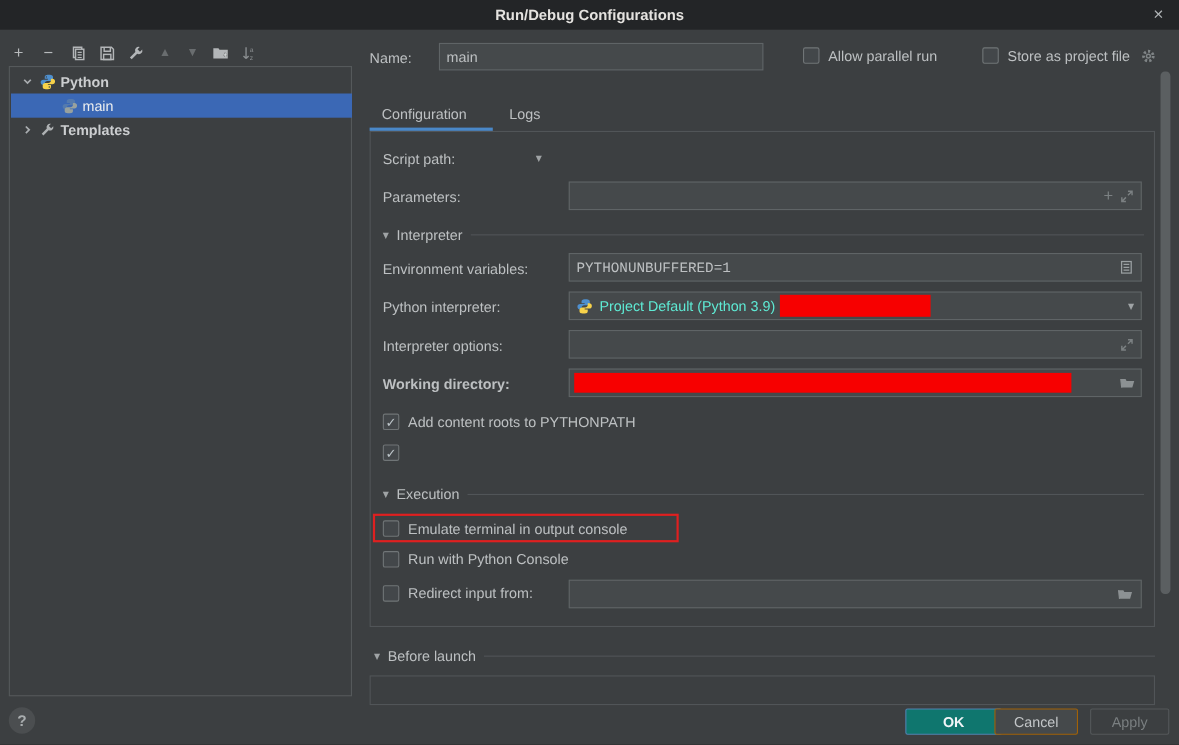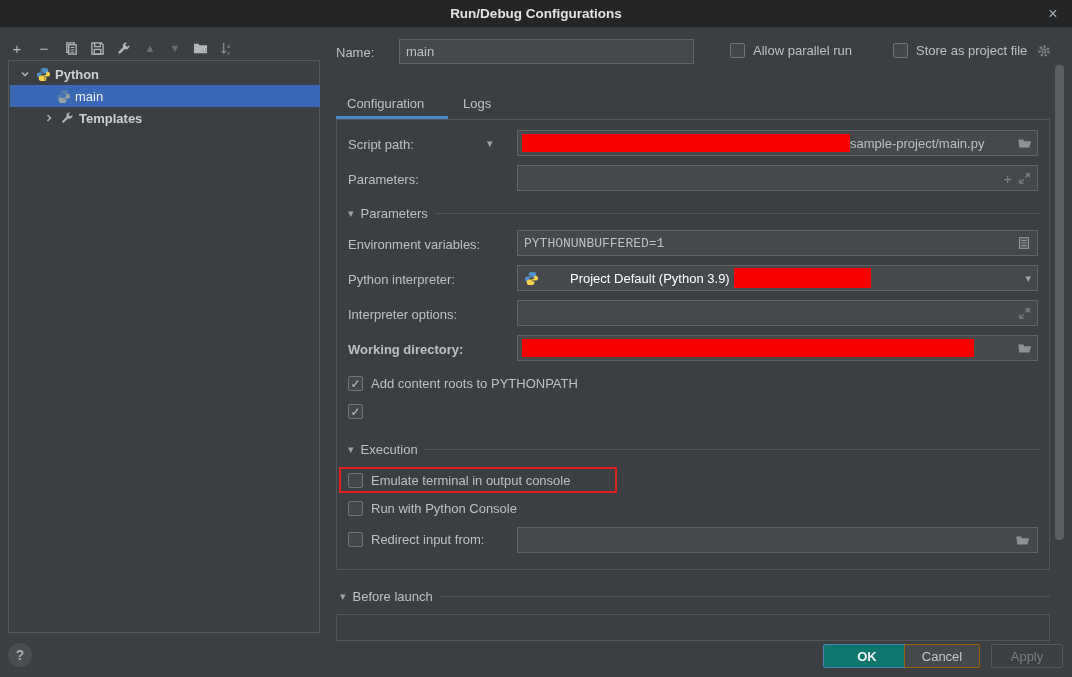--- a/index.html
+++ b/index.html
@@ -134,21 +134,21 @@
     </div>
     <div class="tree-row selected" style="top:24px;">
       <span class="tree-icon" style="margin-left:44px; opacity:.55; filter:grayscale(.5);">
         <svg viewBox="0 0 16 16" width="15" height="15">
             <path fill="#4e8fce" d="M7.9 1C6 1 5 1.9 5 3.2V5h3v.8H3.6C2.1 5.8 1 6.9 1 8.4S2.1 11 3.6 11H5V9.4C5 8 6.1 7 7.5 7h3.2C11.9 7 13 6 13 4.8V3.2C13 1.9 11.8 1 9.9 1H7.9z"></path>
             <path fill="#f7d24a" d="M8.1 15c1.9 0 2.9-.9 2.9-2.2V11H8v-.8h4.4c1.5 0 2.6-1.1 2.6-2.6S13.9 5 12.4 5H11v1.6C11 8 9.9 9 8.5 9H5.3C4.1 9 3 10 3 11.2v1.6C3 14.1 4.2 15 6.1 15h2z"></path>
           </svg>
       </span>
       <span class="tree-label">main</span>
     </div>
-    <div class="tree-row" style="top:46px;margin-left:24px;">
+    <div class="tree-row" style="top:46px;">
       <span class="chev" style="margin-left:6px;">
         <svg width="10" height="10" viewBox="0 0 10 10" fill="none" stroke="#a9adb0" stroke-width="1.6">
             <path d="M3.5 2l3 3-3 3"></path>
           </svg>
       </span>
       <span class="tree-icon">
         <svg viewBox="0 0 16 16" width="14" height="14" fill="#aeb1b3">
             <path d="M14.2 4.2a3.6 3.6 0 0 1-4.9 4.3L4 13.8 2.2 12l5.3-5.3a3.6 3.6 0 0 1 4.3-4.9L9.6 4l2.4 2.4 2.2-2.2z"></path>
           </svg>
       </span>
@@ -175,47 +175,36 @@
     </span>
   </div>
 
   <span class="tab" style="left:347px;">Configuration</span>
   <span class="tab" style="left:463px;">Logs</span>
   <div class="tab-underline" style="left:336px; top:116px; width:112px;"></div>
   <div class="config-panel"></div>
 
   <span class="lbl" style="left:348px; top:137px;">Script path:</span>
   <span class="lbl" style="left:487px; top:137px; color:#9fa3a5; font-size:11px;">▾</span>
-  <div class="field" style="top:130px; padding:0 4px;">
-    <span class="redact" style="width:328px;"></span>
-    <span style="color:#bdc0c2;">sample-project/main.py</span>
-    <span class="spacer"></span>
-    <span class="f-icon">
-      <svg viewBox="0 0 16 16" width="16" height="14">
-          <path d="M1 4h5l1 2h8l-2 7H2z" fill="#8c9193"></path>
-          <path d="M2 13L1 4" stroke="#8c9193" stroke-width="1.2"></path>
-        </svg>
-    </span>
-  </div>
 
   <span class="lbl" style="left:348px; top:172px;">Parameters:</span>
   <div class="field" style="top:165px;">
     <span></span>
     <span class="spacer"></span>
     <span class="f-icon" style="font-size:15px;">+</span>
     <span class="f-icon">
       <svg viewBox="0 0 14 14" width="13" height="13" stroke="#7b8082" stroke-width="1.4" fill="none">
           <path d="M8 6l4-4M8 2h4v4M6 8l-4 4M2 8v4h4"></path>
         </svg>
     </span>
   </div>
 
   <div class="section" style="left:348px; top:206px; width:692px;">
     <span class="tri">▾</span>
-    <span>Parameters</span>
+    <span>Interpreter</span>
     <span class="line"></span>
   </div>
 
   <span class="lbl" style="left:348px; top:237px;">Environment variables:</span>
   <div class="field" style="top:230px;font-family:Liberation Mono, monospace;">
     <span>PYTHONUNBUFFERED=1</span>
     <span class="spacer"></span>
     <span class="f-icon">
       <svg viewBox="0 0 16 16" width="14" height="14">
           <rect x="3" y="2" width="10" height="12" fill="none" stroke="#9aa0a2" stroke-width="1.3"></rect>
@@ -225,21 +214,21 @@
   </div>
 
   <span class="lbl" style="left:348px; top:272px;">Python interpreter:</span>
   <div class="field" style="top:265px;">
     <span class="f-icon" style="margin:0 6px 0 0;">
       <svg viewBox="0 0 16 16" width="15" height="15">
           <path fill="#4e8fce" d="M7.9 1C6 1 5 1.9 5 3.2V5h3v.8H3.6C2.1 5.8 1 6.9 1 8.4S2.1 11 3.6 11H5V9.4C5 8 6.1 7 7.5 7h3.2C11.9 7 13 6 13 4.8V3.2C13 1.9 11.8 1 9.9 1H7.9z"></path>
           <path fill="#f7d24a" d="M8.1 15c1.9 0 2.9-.9 2.9-2.2V11H8v-.8h4.4c1.5 0 2.6-1.1 2.6-2.6S13.9 5 12.4 5H11v1.6C11 8 9.9 9 8.5 9H5.3C4.1 9 3 10 3 11.2v1.6C3 14.1 4.2 15 6.1 15h2z"></path>
         </svg>
     </span>
-    <span style="color:#ffffff;margin-left:25px;">Project Default (Python 3.9)</span>
+    <span style="color:#5eead4;">Project Default (Python 3.9)</span>
     <span class="redact" style="width:137px; height:20px; margin-left:4px;"></span>
     <span class="spacer"></span>
     <span class="f-icon" style="font-size:11px; color:#9fa3a5;">▾</span>
   </div>
 
   <span class="lbl" style="left:348px; top:307px;">Interpreter options:</span>
   <div class="field" style="top:300px;">
     <span></span>
     <span class="spacer"></span>
     <span class="f-icon">

